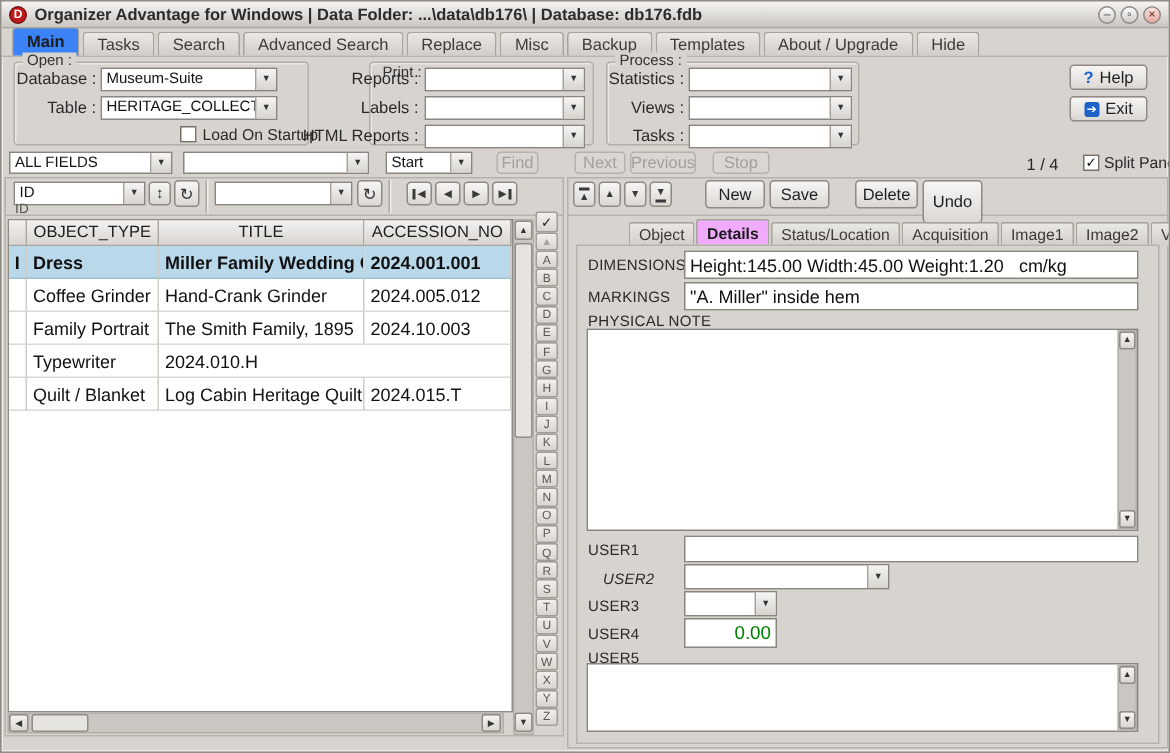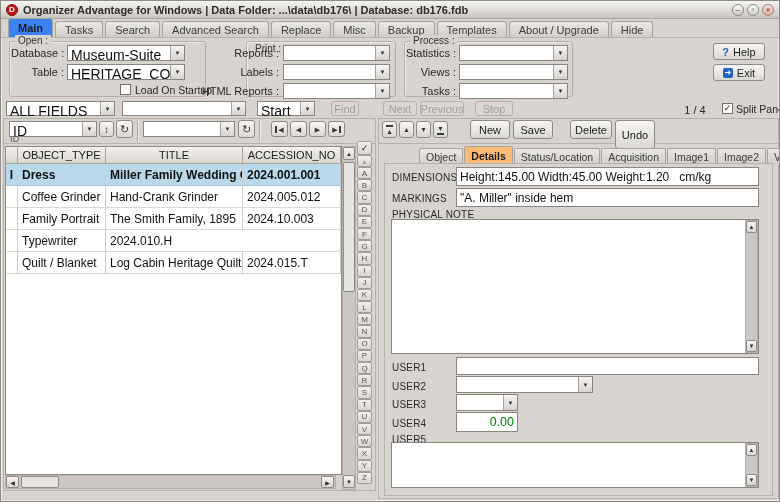--- a/index.html
+++ b/index.html
@@ -26,21 +26,21 @@
   .tab { height:16px; padding:0 9px; display:flex; align-items:center; font-size:11px; color:#3d3b38;
          background:linear-gradient(#eae8e5,#d1cec9); border:1px solid #a8a49d; border-bottom:none; border-radius:3px 3px 0 0; }
   .tab.active { height:19px; background:#3b82f6; font-weight:bold; color:#1c1c1c; }
 
   
   .groupbox { position:absolute; border:1px solid #b2aea8; border-radius:3px; box-shadow: inset 1px 1px 0 #eceae7; }
   .legend { position:absolute; font-size:10px; color:#333; background:#d7d4cf; padding:0 3px; }
   .lbl { position:absolute; font-size:11px; color:#2a2a2a; white-space:nowrap; }
   .field-lbl { position:absolute; font-size:10px; color:#2a2a2a; letter-spacing:0.2px; white-space:nowrap; }
   .combo { position:absolute; height:16px; background:#fff; border:1px solid #8a867f; display:flex; align-items:stretch; }
-  .combo .txt { flex:1; font-size:14px; padding:1px 3px 14px; white-space:nowrap; overflow:hidden; color:#111; }
+  .combo .txt { flex:1; font-size:10px; padding:1px 3px 14px; white-space:nowrap; overflow:hidden; color:#111; }
   .combo .arw { width:14px; background:linear-gradient(#f6f5f3,#d7d4cf); border-left:1px solid #a7a39c;
                 display:flex; align-items:center; justify-content:center; font-size:6px; color:#333; }
   .btn { position:absolute; background:linear-gradient(#f7f6f5,#dbd8d3); border:1px solid #8f8b84; border-radius:3px;
          font-size:11px; color:#222; display:flex; align-items:center; justify-content:center; gap:4px; }
   .btn.disabled { color:#a3a09b; background:#dad7d2; border-color:#b5b1ab; }
   .checkbox { position:absolute; width:11px; height:11px; background:#fff; border:1px solid #767269;
               font-size:9px; line-height:9px; text-align:center; color:#111; }
   .input { position:absolute; background:#fff; border:1px solid #8a867f; font-size:12px; color:#111;
            padding:0 3px; font-family:"Liberation Sans",sans-serif; outline:none; }
   .tool-btn { position:absolute; background:linear-gradient(#f7f6f5,#dbd8d3); border:1px solid #8f8b84; border-radius:3px;
@@ -72,21 +72,21 @@
 
   
   .alpha-strip { position:absolute; left:356px; top:140px; width:15px; display:flex; flex-direction:column; gap:0; }
   .alpha-btn { height:12.2px; background:linear-gradient(#f1f0ee,#d8d5d0); border:1px solid #a29e97; border-radius:2px;
                margin-bottom:0; font-size:8px; color:#5a5750; display:flex; align-items:center; justify-content:center; }
 
   
   .rp-tabs { position:absolute; left:382px; top:145px; height:18px; display:flex; gap:1px; align-items:flex-end;padding-left:36px; }
   .rp-tab { height:16px; padding:0 6px; display:flex; align-items:center; font-size:10.5px; color:#3d3b38;
             background:linear-gradient(#e9e7e4,#d2cfca); border:1px solid #a8a49d; border-bottom:none; border-radius:2px 2px 0 0; }
-  .rp-tab.active { height:18px; background:#fdba74; font-weight:bold; color:#1a1a1a; }
+  .rp-tab.active { height:18px; background:#f0abfc; font-weight:bold; color:#1a1a1a; }
 
   .frame { position:absolute; border:1px solid #b6b2ac; }
   .note-area { position:absolute; background:#fff; border:1px solid #8a867f; }
 </style>
 </head>
 <body>
 
 <div class="window">
 
   <div class="titlebar">
@@ -350,21 +350,21 @@
 
   <div class="field-lbl" style="left:391px;top:208px;">PHYSICAL NOTE</div>
   <div class="note-area" style="left:390px;top:218px;width:368px;height:135px;"></div>
   <div class="sb-track" style="left:744px;top:219px;width:13px;height:133px;"></div>
   <div class="sb-btn" style="left:745px;top:220px;width:11px;height:12px;">▲</div>
   <div class="sb-btn" style="left:745px;top:339px;width:11px;height:12px;">▼</div>
 
   <div class="field-lbl" style="left:391px;top:361px;">USER1</div>
   <input class="input" style="left: 455px; top: 356px; width: 303px; height: 18px;" value="">
 
-  <div class="field-lbl" style="left:391px;top:380px;">USER2</div>
+  <div class="field-lbl" style="left:401px;top:380px;font-style:italic;">USER2</div>
   <div class="combo" style="left:455px;top:375px;width:137px;height:17px;">
     <span class="txt"></span>
     <span class="arw">▼</span>
   </div>
 
   <div class="field-lbl" style="left:391px;top:398px;">USER3</div>
   <div class="combo" style="left:455px;top:393px;width:62px;height:17px;">
     <span class="txt"></span>
     <span class="arw">▼</span>
   </div>

